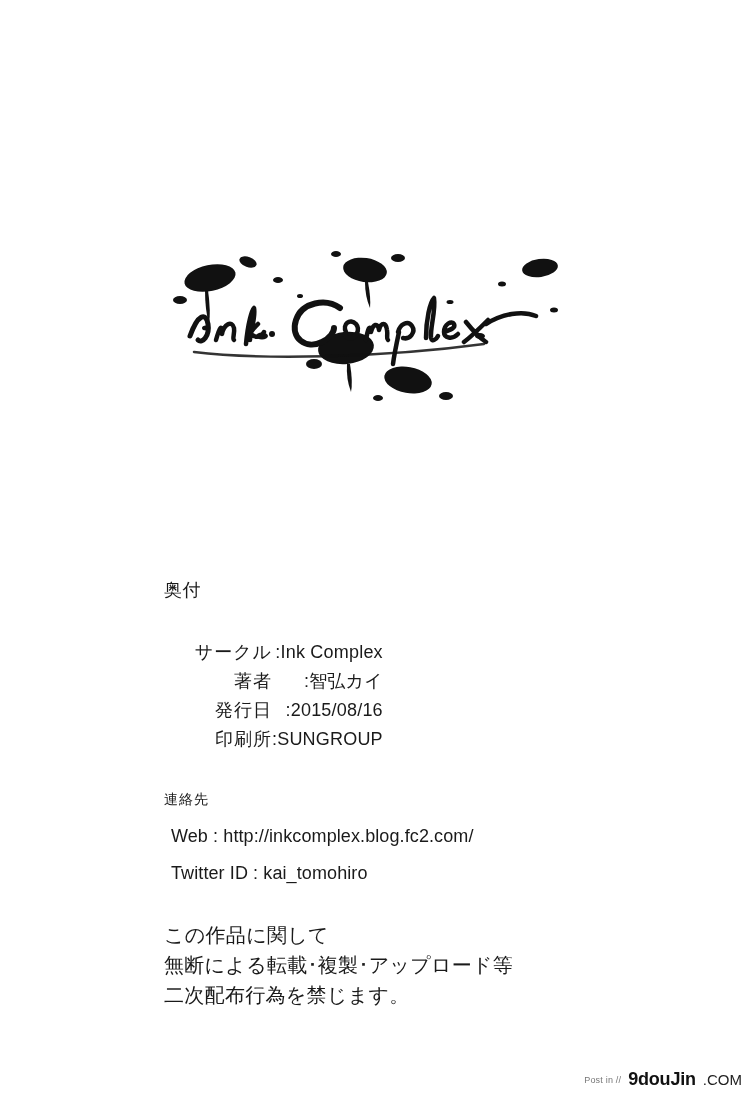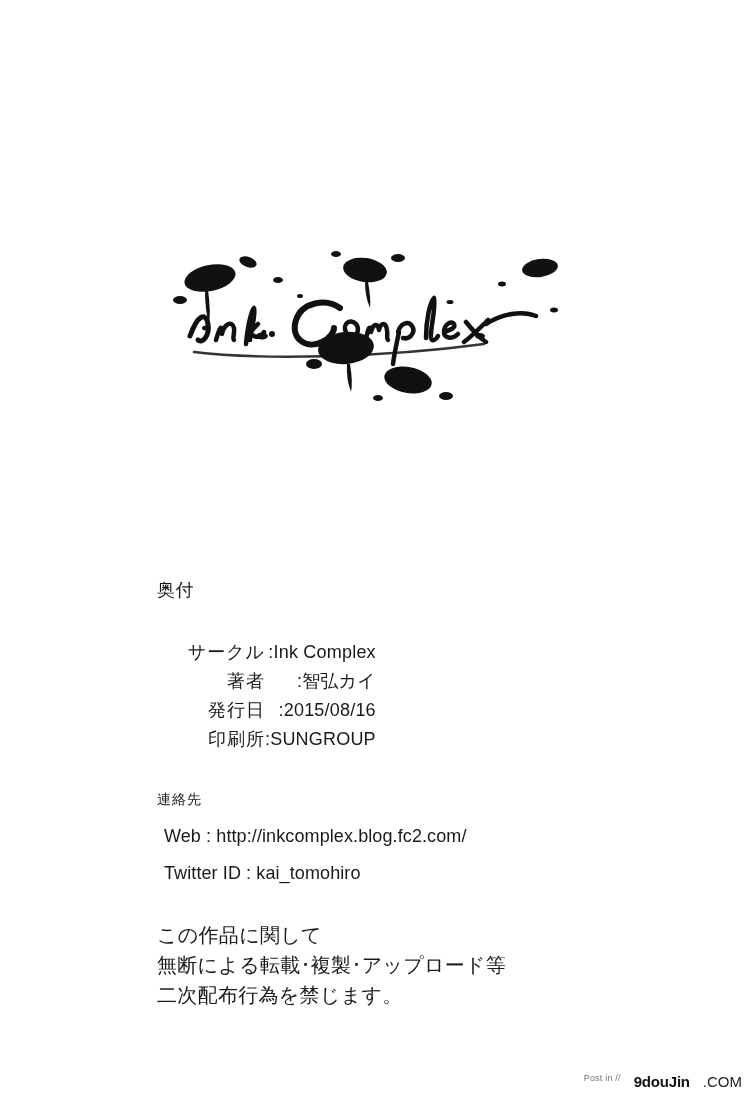--- a/index.html
+++ b/index.html
@@ -26,21 +26,21 @@
   }
   .logo-svg {
     display: block;
     width: 420px;
     height: 180px;
   }
 
   
   .colophon {
     position: absolute;
-    left: 157px;
+    left: 164px;
     top: 580px;
     width: 520px;
   }
   .colophon-heading {
     font-size: 18px;
     line-height: 1.2;
     letter-spacing: 0.5px;
     margin: 0 0 36px 0;
     font-weight: 400;
   }
@@ -88,30 +88,30 @@
     margin: 0;
     letter-spacing: 0.3px;
   }
 
   
   .watermark {
     position: absolute;
     right: 8px;
     bottom: 6px;
     display: flex;
-    align-items: flex-start;
-    gap: 13px;
+    align-items: center;
+    gap: 7px;
   }
   .watermark-prefix {
     font-size: 9px;
     color: #777;
     letter-spacing: 0.2px;
   }
   .watermark-brand {
-    font-size: 15px;
+    font-size: 18px;
     font-weight: bold;
     color: #111;
     letter-spacing: -0.2px;
   }
   .watermark-suffix {
     font-size: 15px;
     color: #222;
     letter-spacing: 0;
   }
 </style>

